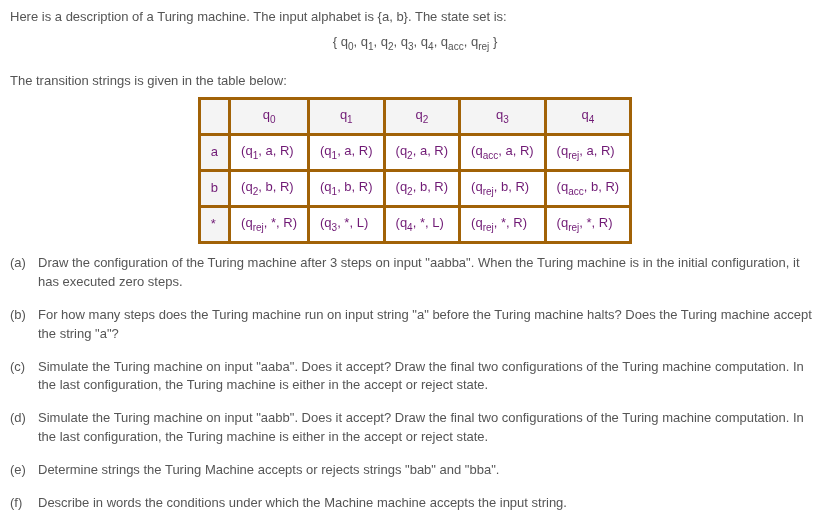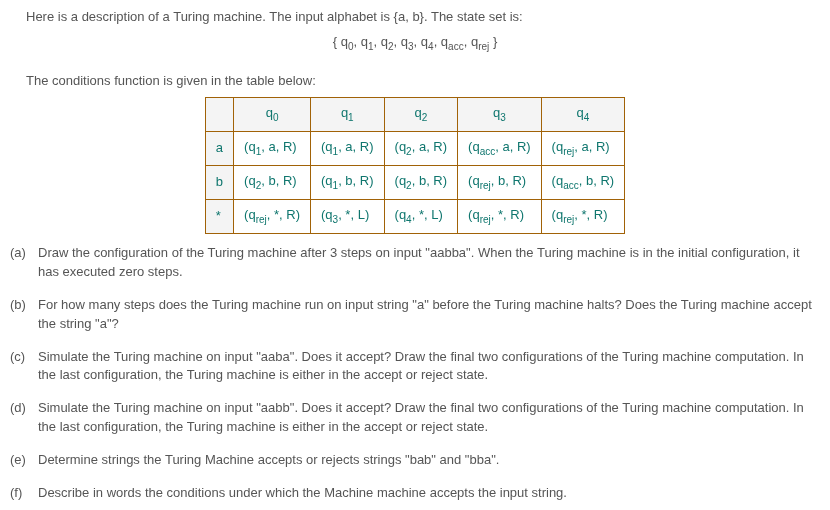--- a/index.html
+++ b/index.html
@@ -4,49 +4,49 @@
 <style>
   body {
     font-family: Arial, Helvetica, sans-serif;
     font-size: 13px;
     color: #555;
     margin: 0;
     padding: 8px 10px;
     width: 810px;
     line-height: 1.45;
   }
-  .para { margin: 0 0 6px 16px; }
+  .para { margin: 0 0 6px 0; }
   .center { text-align: center; margin: 4px 0 18px 0; }
   .state-set { font-family: Arial, sans-serif; }
   sub { font-size: 10px; vertical-align: sub; }
   table.transition {
     border-collapse: collapse;
     margin: 4px auto 10px auto;
   }
   table.transition td, table.transition th {
-    border: 1px solid #a16207;
+    border: 3px solid #a16207;
     padding: 6px 10px;
     font-weight: normal;
     font-size: 13px;
-    color: #0f766e;
+    color: #701a75;
     background: #fff;
   }
   table.transition th { background: #f4f4f4; }
   table.transition td.rowhdr { background: #f4f4f4; }
   .questions { margin-top: 4px; }
   .qrow { display: flex; margin: 0 0 14px 0; }
   .qlabel { width: 28px; flex: 0 0 28px; }
   .qtext { flex: 1; }
 </style>
 </head>
 <body>
 
 <p class="para">Here is a description of a Turing machine. The input alphabet is {a, b}. The state set is:</p>
 <p class="para center state-set">{ q<sub>0</sub>, q<sub>1</sub>, q<sub>2</sub>, q<sub>3</sub>, q<sub>4</sub>, q<sub>acc</sub>, q<sub>rej</sub> }</p>
-<p class="para">The conditions function is given in the table below:</p>
+<p class="para">The transition strings is given in the table below:</p>
 
 <table class="transition">
   <tbody>
       <tr>
     <th></th>
     <th>q<sub>0</sub></th>
     <th>q<sub>1</sub></th>
     <th>q<sub>2</sub></th>
     <th>q<sub>3</sub></th>
     <th>q<sub>4</sub></th>

